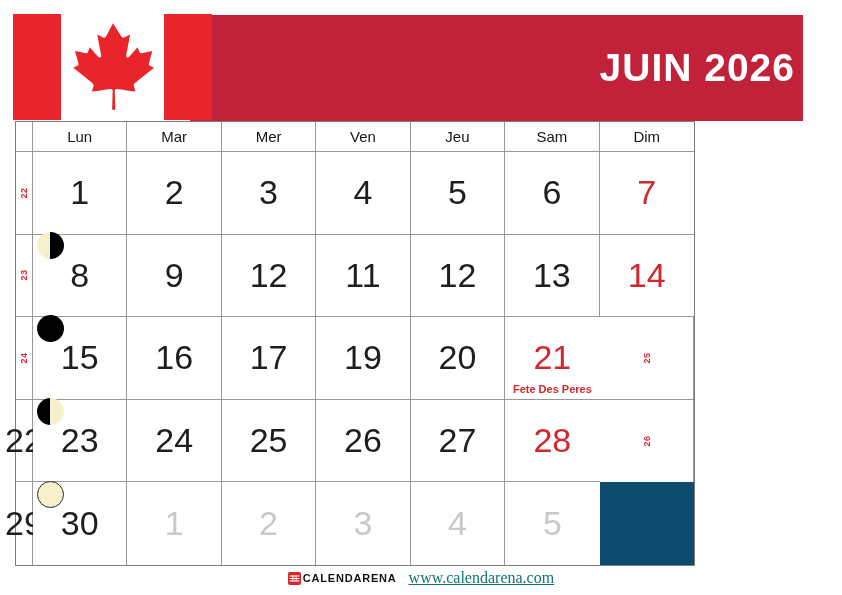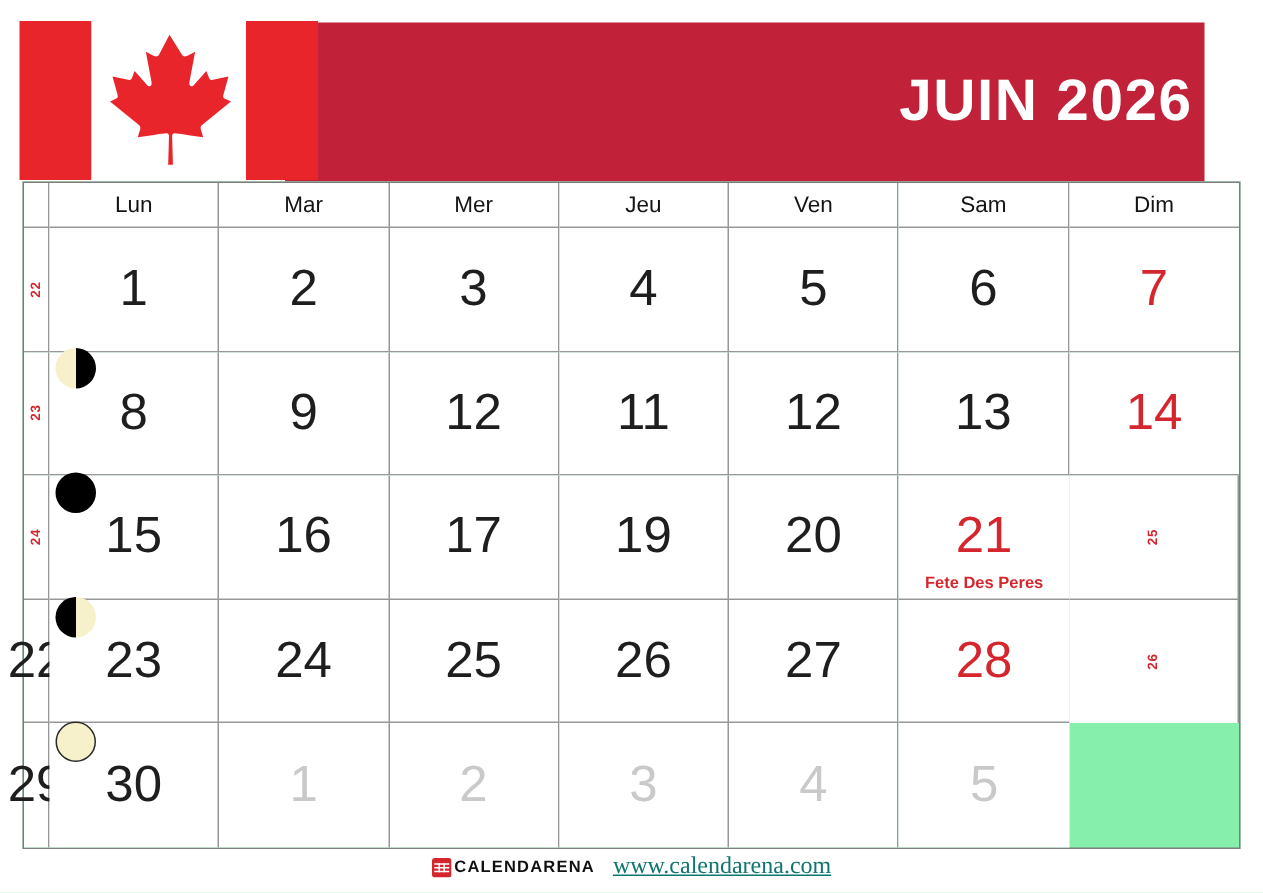--- a/index.html
+++ b/index.html
@@ -12,24 +12,24 @@
   .band .title { color:#fff; font-size:39px; font-weight:800; letter-spacing:1px;
     padding-right:8px;text-align:center; }
   .flag { position:absolute; left:13px; top:14px; width:199px; height:106px;
     display:flex; }
   .flag .red { width:48px; height:100%; background:#e8252a; }
   .flag .white { width:103px; height:100%; background:#fff; display:flex;
     align-items:center; justify-content:center; }
   .flag .white svg { height:92px; width:92px; }
 
   
-  .cal { position:absolute; left:15px; top:121px; width:812px; height:445px;
+  .cal { position:absolute; left:15px; top:121px; width:680px; height:445px;
     border:1px solid #7d7d7d; display:grid;
     grid-template-columns:17px repeat(7,1fr);
-    grid-template-rows:30px repeat(5,1fr); background:#86efac; }
+    grid-template-rows:30px repeat(5,1fr); background:#0c4a6e; }
   .cell { border-right:1px solid #979797; border-bottom:1px solid #979797;
     display:flex; align-items:center; justify-content:center; position:relative;
     background:#fff; }
   .cell.lastcol { border-right:none; }
   .cell.lastrow { border-bottom:none; }
   .dow { font-size:15px; color:#141414; }
   .wk { font-size:9px; font-weight:700; color:#d5262e; }
   .wk span { transform:rotate(-90deg); display:inline-block; letter-spacing:.5px; }
   .num { font-size:34px; color:#1e1e1e; }
   .sun .num { color:#d5262e; }
@@ -70,22 +70,22 @@
   </div>
   <div class="red"></div>
 </div>
 
 <div class="cal">
 
   <div class="cell"></div>
   <div class="cell dow">Lun</div>
   <div class="cell dow">Mar</div>
   <div class="cell dow">Mer</div>
+  <div class="cell dow">Ven</div>
   <div class="cell dow">Jeu</div>
-  <div class="cell dow">Ven</div>
   <div class="cell dow">Sam</div>
   <div class="cell dow lastcol">Dim</div>
 
   <div class="cell wk">
       <span>22</span>
     </div>
   <div class="cell">
       <span class="num">1</span>
     </div>
   <div class="cell">

